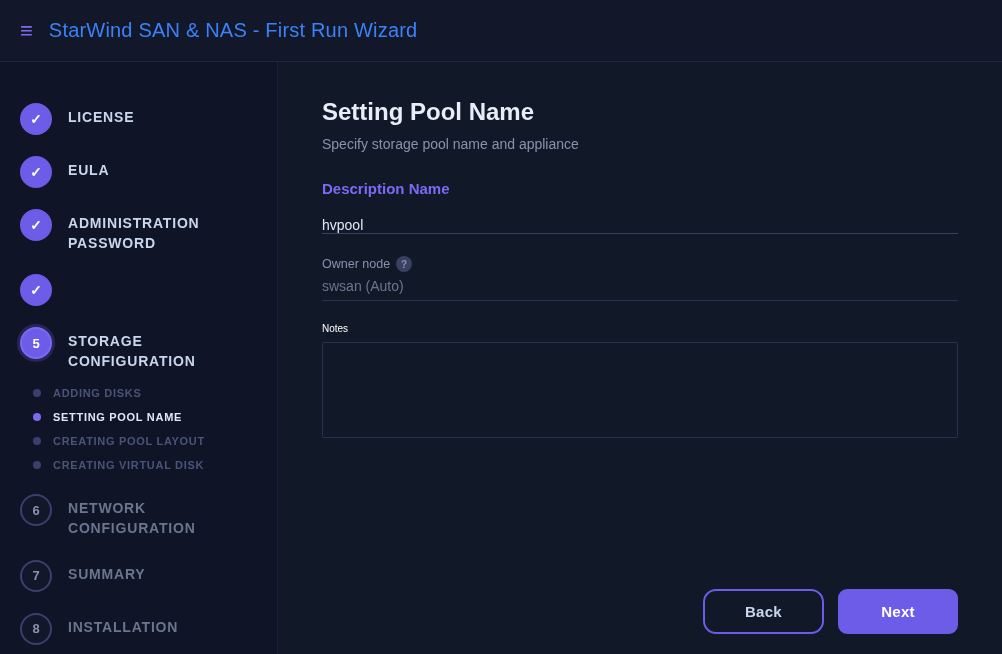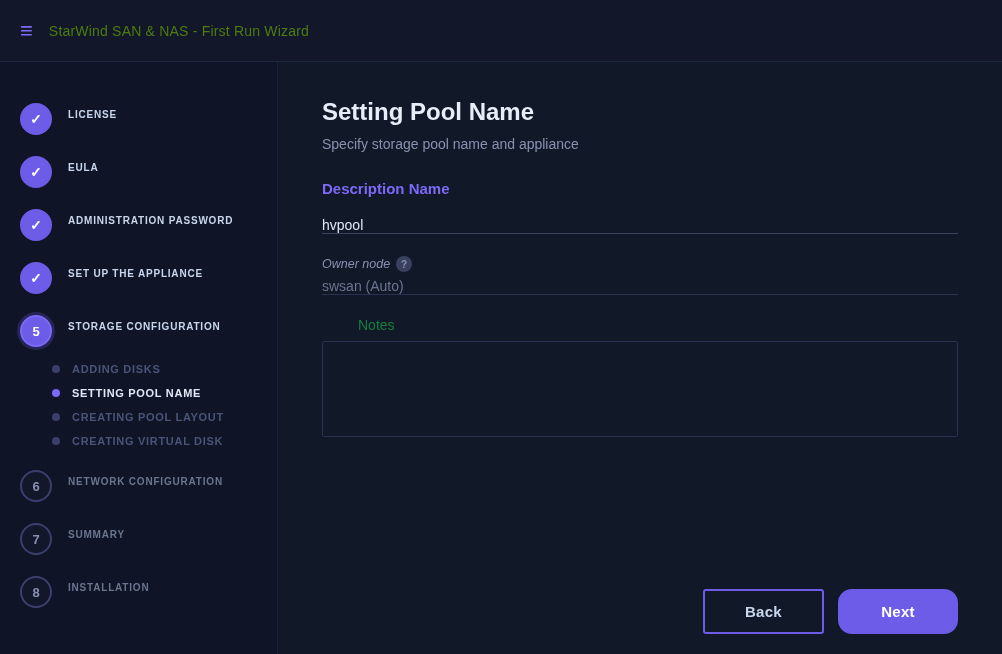--- a/index.html
+++ b/index.html
@@ -20,22 +20,22 @@
       align-items: center;
       padding: 0 20px;
       gap: 16px;
       border-bottom: 1px solid #1e2540;
     }
     .topbar-icon {
       color: #7c6af7;
       font-size: 22px;
     }
     .topbar-title {
-      color: #4d7c0f;
-      font-size: 14px;
+      color: #3b82f6;
+      font-size: 20px;
       font-weight: 500;
       letter-spacing: 0.2px;
     }
 
     
     .main-layout {
       display: flex;
       height: calc(654px - 62px);
     }
 
@@ -75,36 +75,36 @@
       border-color: #6c5ce7;
       color: #fff;
     }
     .sidebar-item.active .step-circle {
       background: #6c5ce7;
       border-color: #7c6af7;
       color: #fff;
       box-shadow: 0 0 0 3px rgba(108,92,231,0.25);
     }
     .sidebar-item .step-label {
-      font-size: 10px;
+      font-size: 14px;
       font-weight: 700;
       letter-spacing: 0.8px;
       color: #6a7590;
       text-transform: uppercase;
       padding-top: 6px;
       line-height: 1.4;
     }
     .sidebar-item.completed .step-label,
     .sidebar-item.active .step-label {
       color: #c8d6ee;
     }
 
     
     .sub-items {
-      padding-left: 52px;
+      padding-left: 33px;
     }
     .sub-item {
       display: flex;
       align-items: center;
       gap: 12px;
       padding: 6px 20px 6px 0;
       cursor: pointer;
     }
     .sub-dot {
       width: 8px;
@@ -177,47 +177,46 @@
     .owner-node-row {
       display: flex;
       align-items: center;
       gap: 6px;
       margin-bottom: 6px;
     }
     .owner-label {
       font-size: 12.5px;
       color: #8892b0;
       font-weight: 500;
-      font-style: italic;
     }
     .help-icon {
       width: 16px;
       height: 16px;
       border-radius: 50%;
       background: #3a4060;
       color: #8892b0;
       font-size: 10px;
       display: flex;
       align-items: center;
       justify-content: center;
       cursor: pointer;
       font-weight: 700;
     }
     .owner-value {
       font-size: 14px;
       color: #6a7590;
       border-bottom: 1.5px solid #2a3050;
+      padding-bottom: 6px;
     }
 
     .notes-label {
-      font-size: 14px;
-      color: #15803d;
+      font-size: 10px;
+      color: #ffffff;
       margin-bottom: 8px;
       font-weight: 500;
-      margin-left: 36px;
     }
     .notes-textarea {
       width: 100%;
       height: 96px;
       background: transparent;
       border: 1.5px solid #2a3050;
       color: #e0e8f5;
       font-size: 13px;
       padding: 8px 10px;
       outline: none;
@@ -233,33 +232,33 @@
       gap: 14px;
       padding-top: 20px;
     }
     .btn-back {
       background: transparent;
       border: 2px solid #6c5ce7;
       color: #c8d6ee;
       padding: 12px 40px;
       font-size: 15px;
       font-weight: 600;
-      border-radius: 3px;
+      border-radius: 13px;
       cursor: pointer;
       letter-spacing: 0.3px;
       min-width: 120px;
     }
     .btn-next {
       background: #6c5ce7;
       border: 2px solid #6c5ce7;
       color: #fff;
       padding: 12px 40px;
       font-size: 15px;
       font-weight: 600;
-      border-radius: 14px;
+      border-radius: 9px;
       cursor: pointer;
       letter-spacing: 0.3px;
       min-width: 120px;
     }
 
     .checkmark {
       font-size: 14px;
     }
   </style>
 </head>
@@ -292,21 +291,20 @@
       <div class="step-circle">
           <span class="checkmark">✓</span>
         </div>
       <div class="step-label">ADMINISTRATION PASSWORD</div>
     </div>
 
     <div class="sidebar-item completed">
       <div class="step-circle">
           <span class="checkmark">✓</span>
         </div>
-      <div class="step-label">SET UP THE APPLIANCE</div>
     </div>
 
     <div class="sidebar-item active">
       <div class="step-circle">5</div>
       <div class="step-label active-main">STORAGE CONFIGURATION</div>
     </div>
 
     <div class="sub-items">
       <div class="sub-item">
         <div class="sub-dot"></div>

